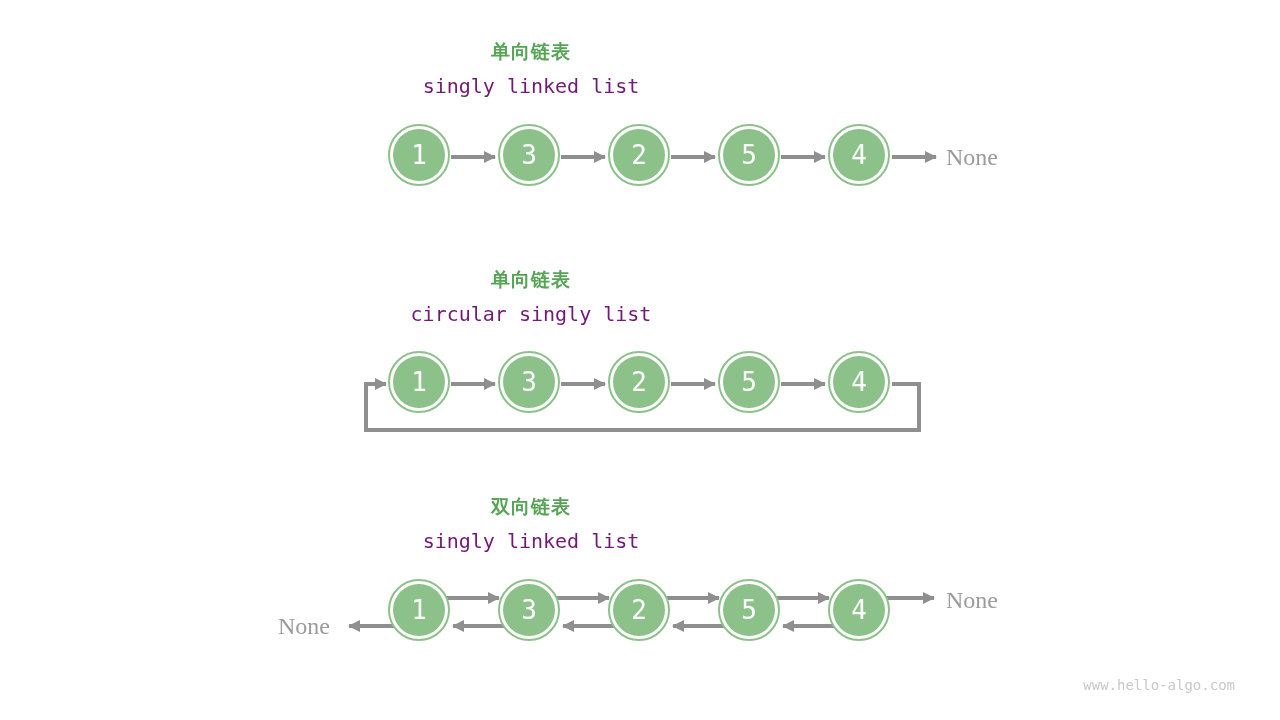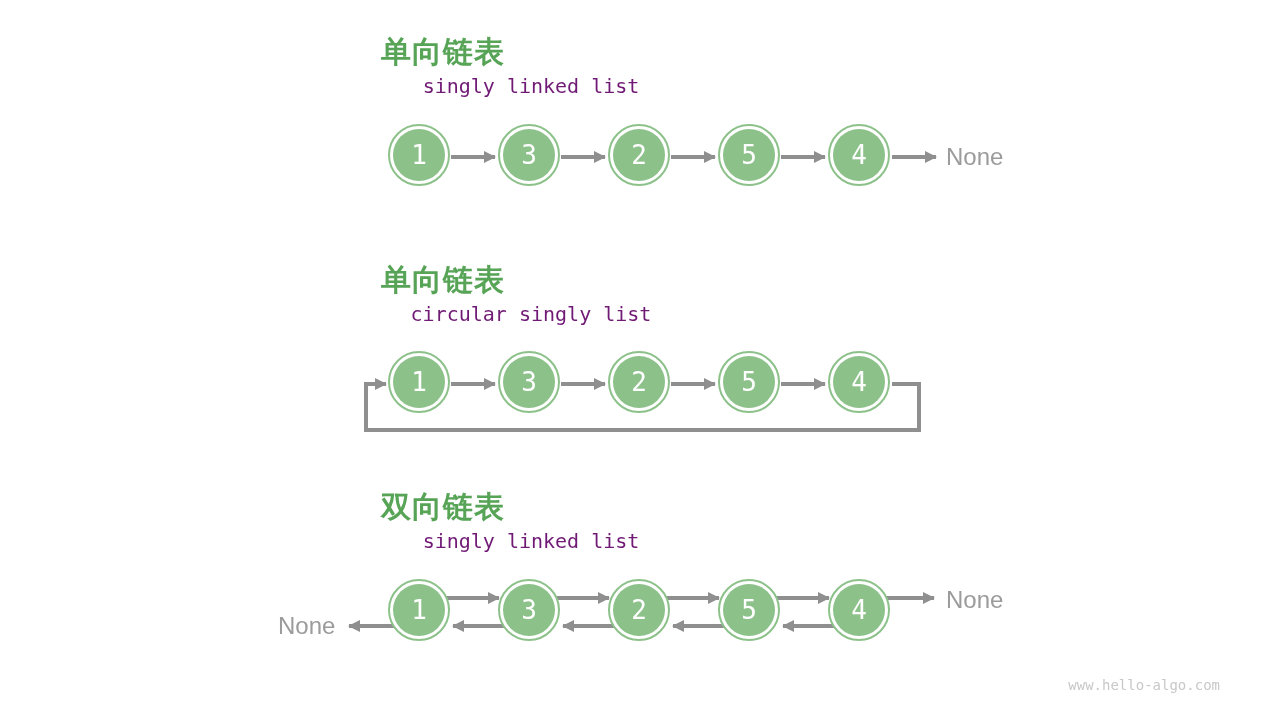--- a/index.html
+++ b/index.html
@@ -12,22 +12,23 @@
     width: 1280px;
     height: 720px;
     background: #ffffff;
     overflow: hidden;
     font-family: "DejaVu Sans", sans-serif;
   }
   .zh-title {
     position: absolute;
     left: 381px;
     width: 300px;
+    text-align: center;
     font-weight: bold;
-    font-size: 30px;
+    font-size: 19px;
     line-height: 31px;
     color: #57a457;
     font-family: "DejaVu Sans", sans-serif;
     letter-spacing: 1px;
   }
   .en-title {
     position: absolute;
     left: 331px;
     width: 400px;
     text-align: center;
@@ -55,35 +56,35 @@
     background: #8cc18a;
     color: #ffffff;
     display: flex;
     align-items: center;
     justify-content: center;
     font-family: "DejaVu Sans Mono", monospace;
     font-size: 26px;
   }
   .none-label {
     position: absolute;
-    font-family: Liberation Sans, sans-serif;
+    font-family: Liberation Serif, serif;
     font-size: 24px;
     line-height: 30px;
     color: #9b9b9b;
     z-index: 2;
   }
   .arrow-layer {
     position: absolute;
     left: 0;
     top: 0;
     z-index: 1;
   }
   .watermark {
     position: absolute;
-    right: 60px;
+    right: 45px;
     top: 677px;
     font-family: "DejaVu Sans Mono", monospace;
     font-size: 14px;
     color: #c8c8c8;
     z-index: 2;
   }
 </style>
 </head>
 <body>
 

